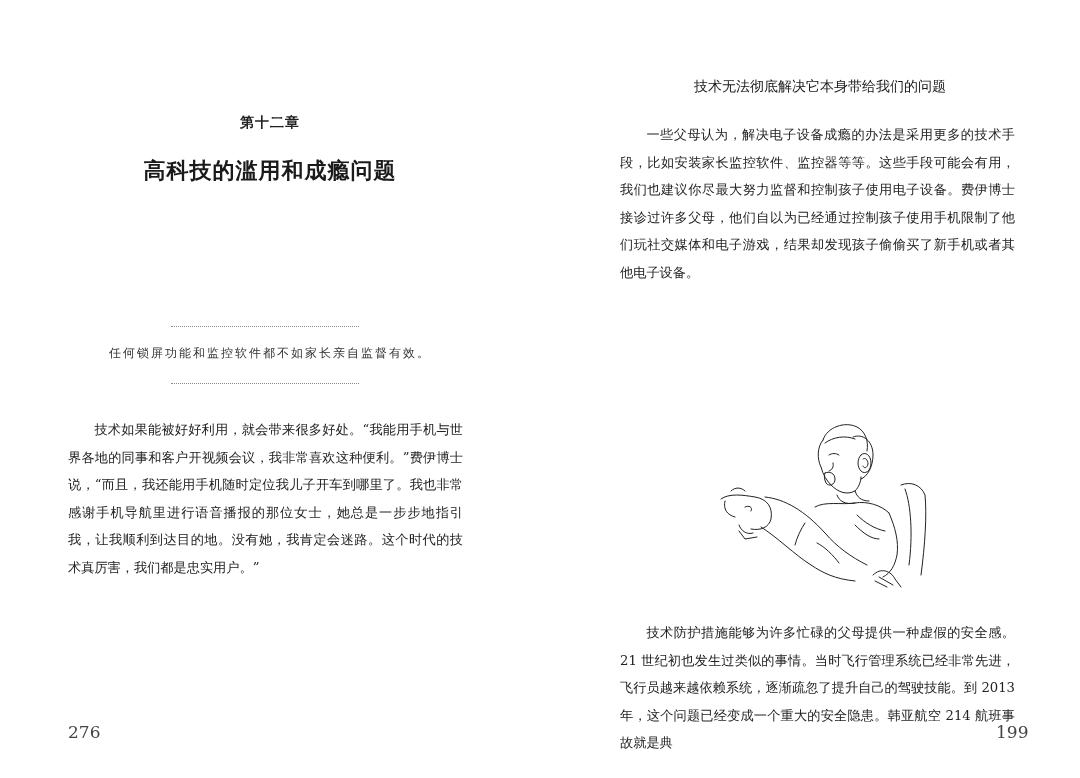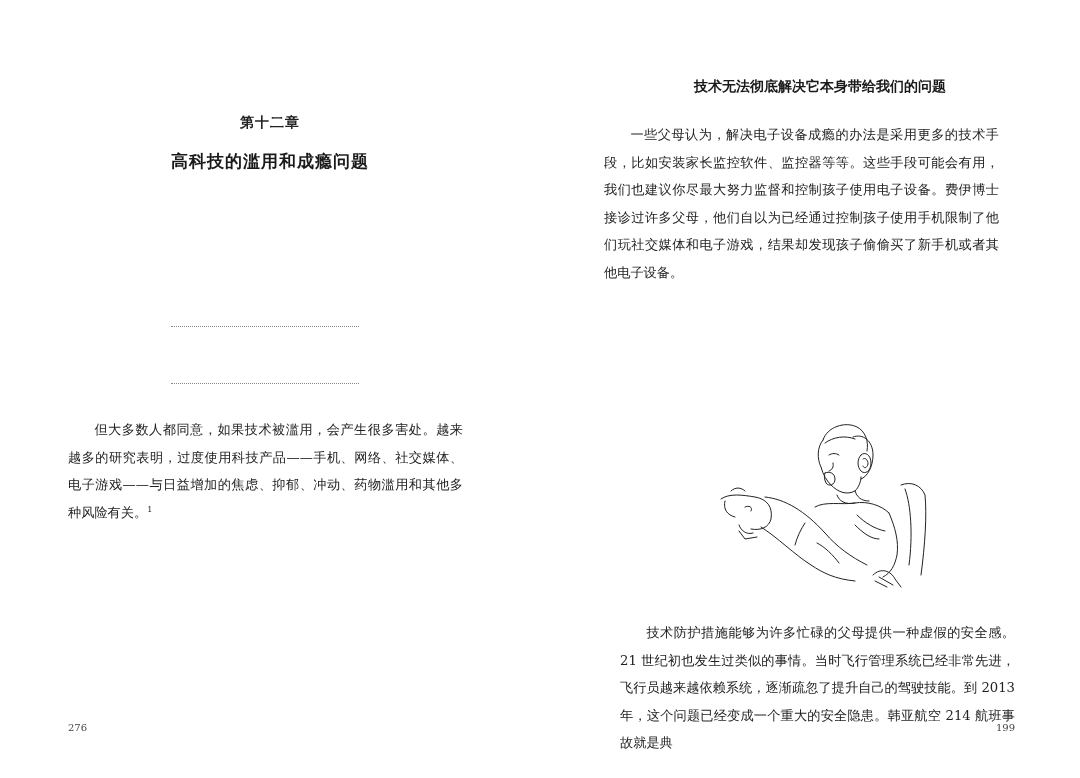--- a/index.html
+++ b/index.html
@@ -3,48 +3,49 @@
 <meta charset="utf-8">
 <style>
   html, body { margin:0; padding:0; }
   body { width:1080px; height:778px; background:#ffffff; position:relative; overflow:hidden;
          font-family:"DejaVu Serif", serif; color:#222; }
   .page { position:absolute; top:0; height:778px; }
   .page.left { left:0; width:540px; }
   .page.right { left:540px; width:540px; }
   .chapter-num { position:absolute; top:114px; left:0; width:540px; text-align:center;
                  font-family:Liberation Serif, serif; font-weight:bold; font-size:14px; color:#222; letter-spacing:1px; }
-  .chapter-title { position:absolute; top:150px; left:0; width:540px; text-align:center;
-                   font-family:"DejaVu Sans", sans-serif; font-weight:bold; font-size:17px; color:#1a1a1a; letter-spacing:1px; }
+  .chapter-title { position:absolute; top:156px; left:0; width:540px; text-align:center;
+                   font-family:"DejaVu Sans", sans-serif; font-weight:bold; font-size:22px; color:#1a1a1a; letter-spacing:1px; }
   .dotline { position:absolute; left:171px; width:188px; border-top:1px dotted #888; height:0; }
   .epigraph { position:absolute; top:345px; left:0; width:540px; text-align:center;
               font-family:"DejaVu Serif", serif; font-size:12px; color:#333; letter-spacing:2px; }
   .body-text { position:absolute; font-size:13.2px; line-height:27.6px; color:#222; text-align:justify; }
   .body-text p { margin:0; text-indent:2em; }
   .left .body-text { left:68px; width:395px; top:416px; }
   .right .section-title { position:absolute; top:78px; left:80px; width:400px; text-align:center;
-                          font-family:"DejaVu Sans", sans-serif; font-weight:bold; font-size:14px; color:#1a1a1a; }
-  .right .body-text.top { left:64px; width:395px; top:121px; }
+                          font-family:"DejaVu Sans", sans-serif; font-weight:normal; font-size:14px; color:#1a1a1a; }
+  .right .body-text.top { left:80px; width:395px; top:121px; }
   .right .body-text.bottom { left:80px; width:395px; top:588px;margin-top:31px; }
   sup { font-size:8px; vertical-align:super; line-height:0; }
   .illustration { position:absolute; left:165px; top:415px; width:240px; height:175px; }
-  .pagenum { position:absolute; top:722px; font-family:"DejaVu Serif", serif; font-size:10px; color:#444; }
+  .pagenum { position:absolute; top:722px; font-family:"DejaVu Serif", serif; font-size:17px; color:#444; }
   .left .pagenum { left:68px; }
   .right .pagenum { left:456px; }
 </style>
 </head>
 <body>
 
 <div class="page left">
   <div class="chapter-num">第十二章</div>
   <div class="chapter-title">高科技的滥用和成瘾问题</div>
   <div class="dotline" style="top:326px;"></div>
+  <div class="epigraph">任何锁屏功能和监控软件都不如家长亲自监督有效。</div>
   <div class="dotline" style="top:383px;"></div>
   <div class="body-text">
-    <p><span>但大多数人都同意，如果技术被滥用，会产生很多害处。越来越多的研究表明，过度使用科技产品——手机、网络、社交媒体、电子游戏——与日益增加的焦虑、抑郁、冲动、药物滥用和其他多种风险有关。</span><sup>1</sup></p>
+    <p>技术如果能被好好利用，就会带来很多好处。“我能用手机与世界各地的同事和客户开视频会议，我非常喜欢这种便利。”费伊博士说，“而且，我还能用手机随时定位我儿子开车到哪里了。我也非常感谢手机导航里进行语音播报的那位女士，她总是一步步地指引我，让我顺利到达目的地。没有她，我肯定会迷路。这个时代的技术真厉害，我们都是忠实用户。”</p>
   </div>
   <div class="pagenum">276</div>
 </div>
 
 <div class="page right">
   <div class="section-title">技术无法彻底解决它本身带给我们的问题</div>
   <div class="body-text top">
     <p>一些父母认为，解决电子设备成瘾的办法是采用更多的技术手段，比如安装家长监控软件、监控器等等。这些手段可能会有用，我们也建议你尽最大努力监督和控制孩子使用电子设备。费伊博士接诊过许多父母，他们自以为已经通过控制孩子使用手机限制了他们玩社交媒体和电子游戏，结果却发现孩子偷偷买了新手机或者其他电子设备。</p>
   </div>
 

